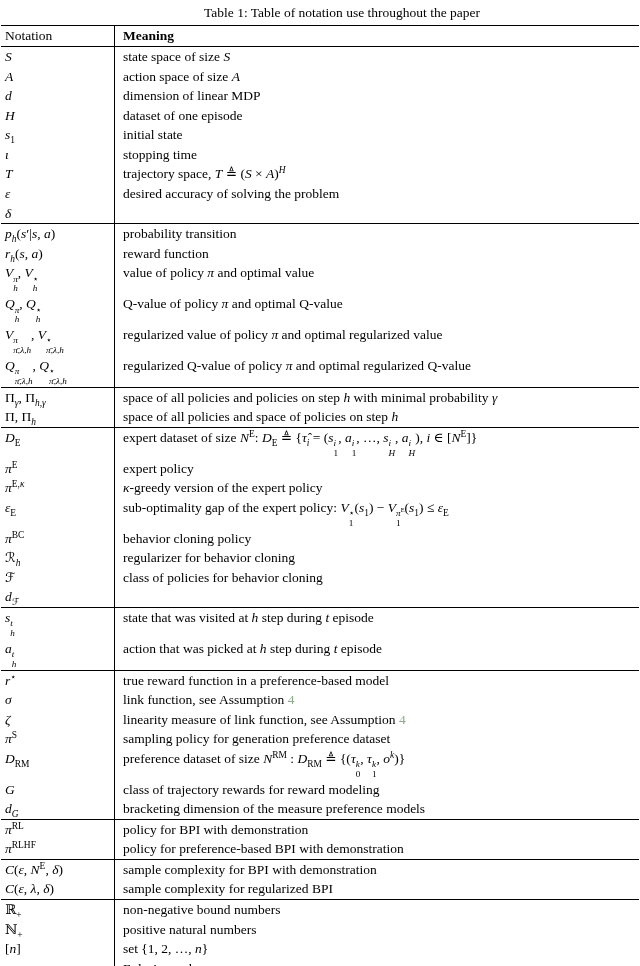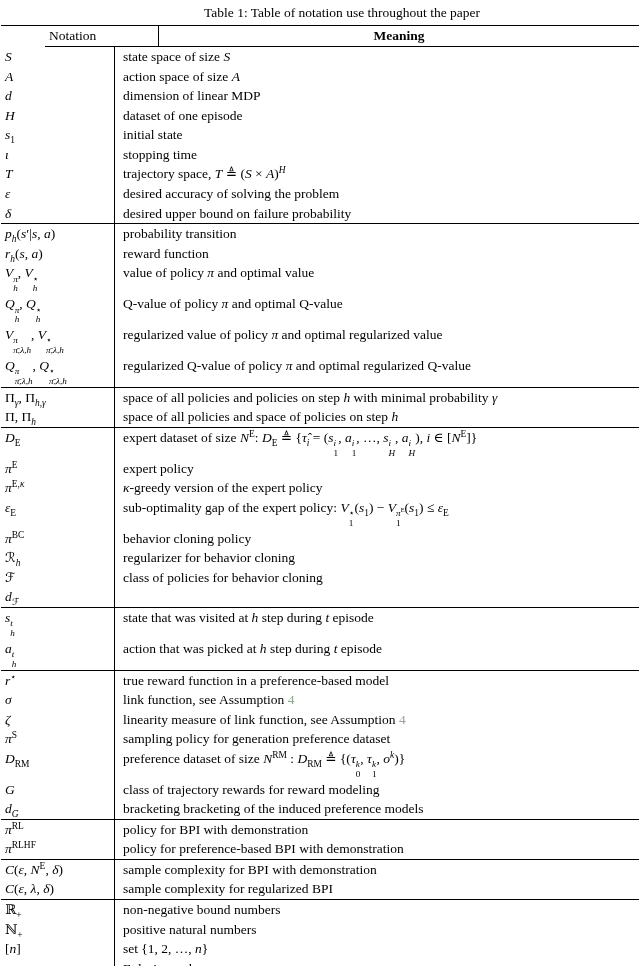--- a/index.html
+++ b/index.html
@@ -4,23 +4,23 @@
 <style>
   html,body{margin:0;padding:0;}
   body{
     width:640px;min-height:966px;background:#ffffff;color:#000000;
     font-family:"Liberation Serif","DejaVu Serif","DejaVu Sans",serif;
     font-size:13.5px;
   }
   .page{padding:3px 1px 0 1px;}
   .caption{text-align:center;padding:2px 0 4px 0;margin-left:44px;}
   .table{border-top:1px solid #000;}
-  .hrow{display:grid;grid-template-columns:114px 1fr;border-bottom:1px solid #000;margin-left:44px;}
+  .hrow{display:grid;grid-template-columns:114px 1fr;border-bottom:1px solid #000;}
   .hcell-n{padding:2px 2px 2px 4px;border-right:1px solid #000;}
-  .hcell-m{padding:2px 8px;font-weight:bold;text-align:center;}
+  .hcell-m{padding:2px 8px;font-weight:bold;}
   .group{border-bottom:1px solid #000;}
   .group:last-child{border-bottom:0;}
   .row{display:grid;grid-template-columns:114px 1fr;}
   .cell{padding:0 8px;line-height:1.45;}
   .cell.n{padding:0 2px 0 4px;border-right:1px solid #000;}
   i{font-style:italic;}
   .cal{font-style:italic;}
   sub,sup{font-size:0.7em;line-height:0;}
   .ss{display:inline-flex;flex-direction:column;align-items:flex-start;
       font-size:0.68em;line-height:1.05;vertical-align:-0.5em;}
@@ -67,21 +67,20 @@
           <div class="row">
             <div class="cell n"><span class="cal">T</span></div>
             <div class="cell m">trajectory space, <span class="cal">T</span> ≜ (<span class="cal">S</span> × <span class="cal">A</span>)<sup><i>H</i></sup></div>
           </div>
           <div class="row">
             <div class="cell n"><i>ε</i></div>
             <div class="cell m">desired accuracy of solving the problem</div>
           </div>
           <div class="row">
             <div class="cell n"><i>δ</i></div>
-            <div class="cell m">desired upper bound on failure probability</div>
           </div>
         </div>
         <div class="group">
           <div class="row">
             <div class="cell n"><i>p</i><sub><i>h</i></sub>(<i>s</i>′|<i>s</i>, <i>a</i>)</div>
             <div class="cell m">probability transition</div>
           </div>
           <div class="row">
             <div class="cell n"><i>r</i><sub><i>h</i></sub>(<i>s</i>, <i>a</i>)</div>
             <div class="cell m">reward function</div>
@@ -230,21 +229,21 @@
                 <span><i>k</i></span>
                 <span>1</span>
               </span>, <i>o</i><sup><i>k</i></sup>)}</div>
           </div>
           <div class="row">
             <div class="cell n"><span class="cal">G</span></div>
             <div class="cell m">class of trajectory rewards for reward modeling</div>
           </div>
           <div class="row">
             <div class="cell n"><i>d</i><sub><span class="cal">G</span></sub></div>
-            <div class="cell m">bracketing bracketing of the induced preference models</div>
+            <div class="cell m">bracketing dimension of the measure preference models</div>
           </div>
         </div>
         <div class="group">
           <div class="row">
             <div class="cell n"><i>π</i><sup>RL</sup></div>
             <div class="cell m">policy for BPI with demonstration</div>
           </div>
           <div class="row">
             <div class="cell n"><i>π</i><sup>RLHF</sup></div>
             <div class="cell m">policy for preference-based BPI with demonstration</div>

